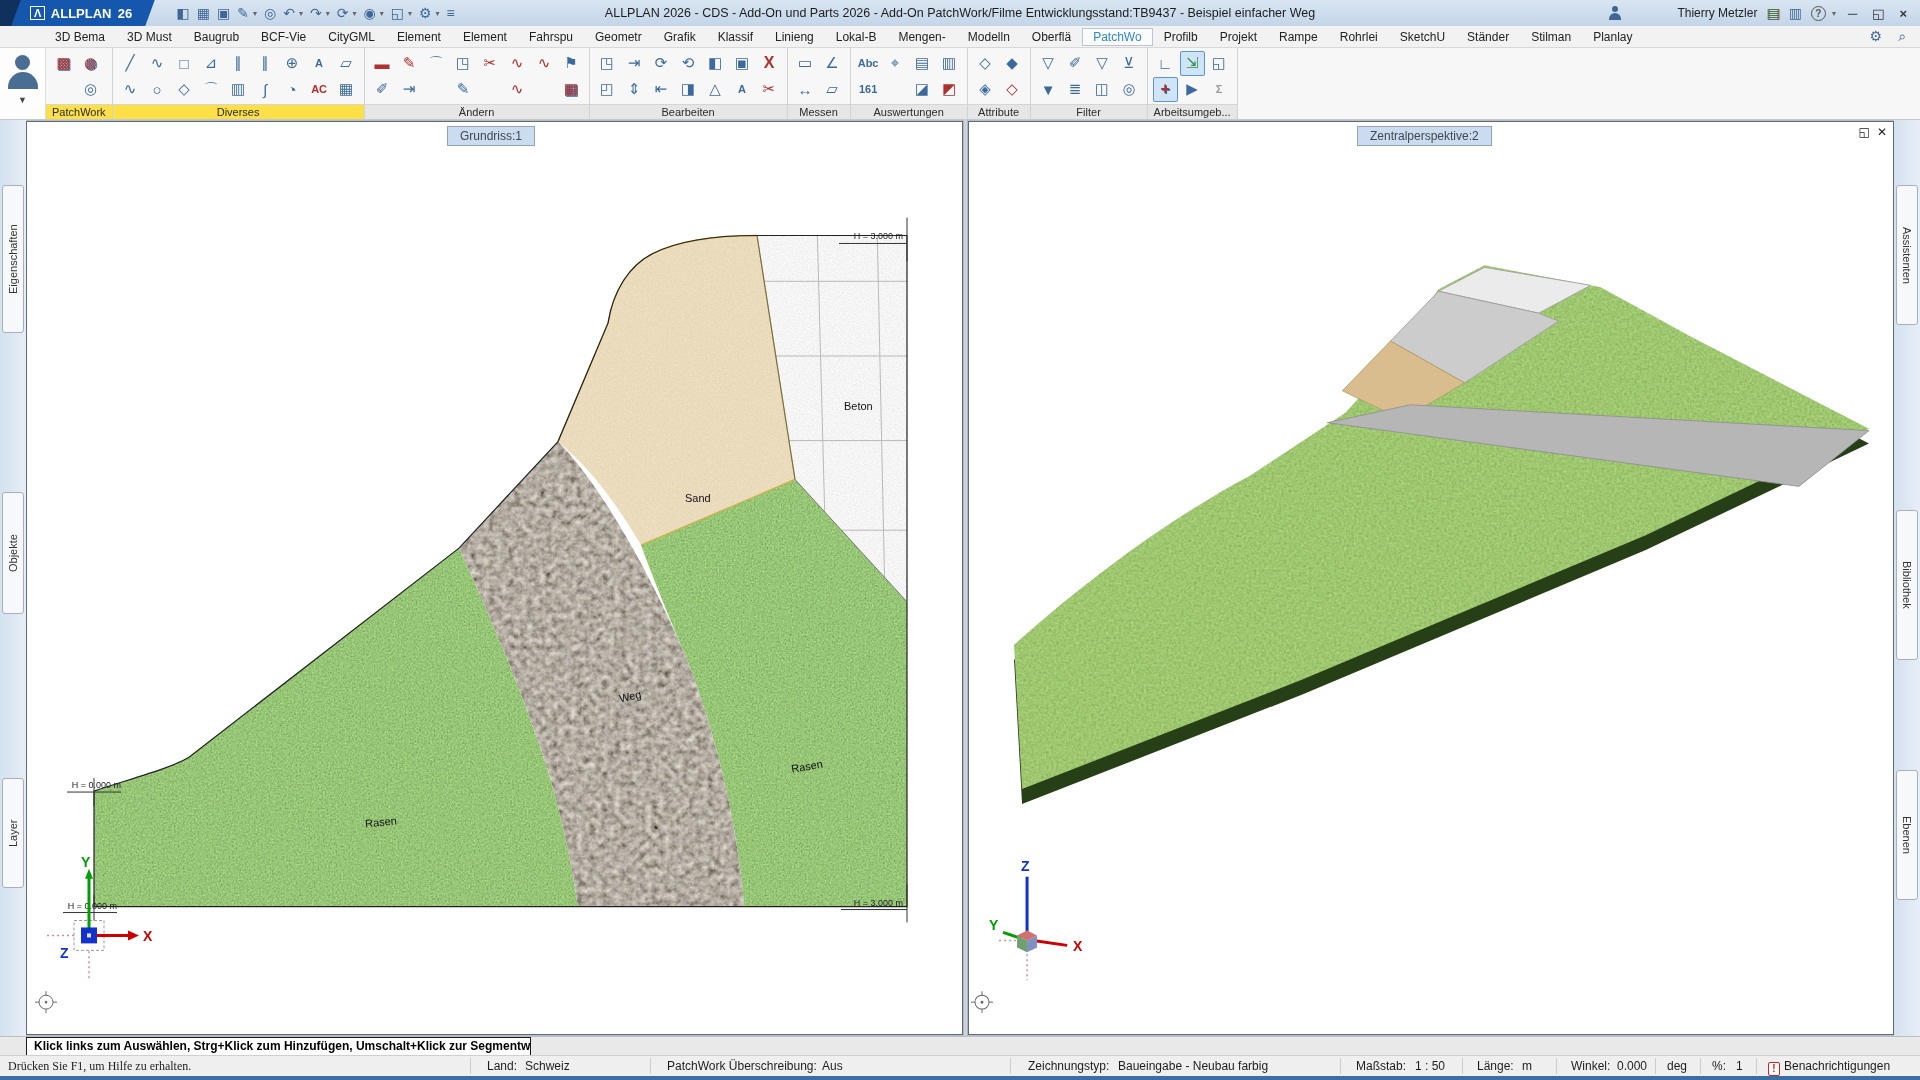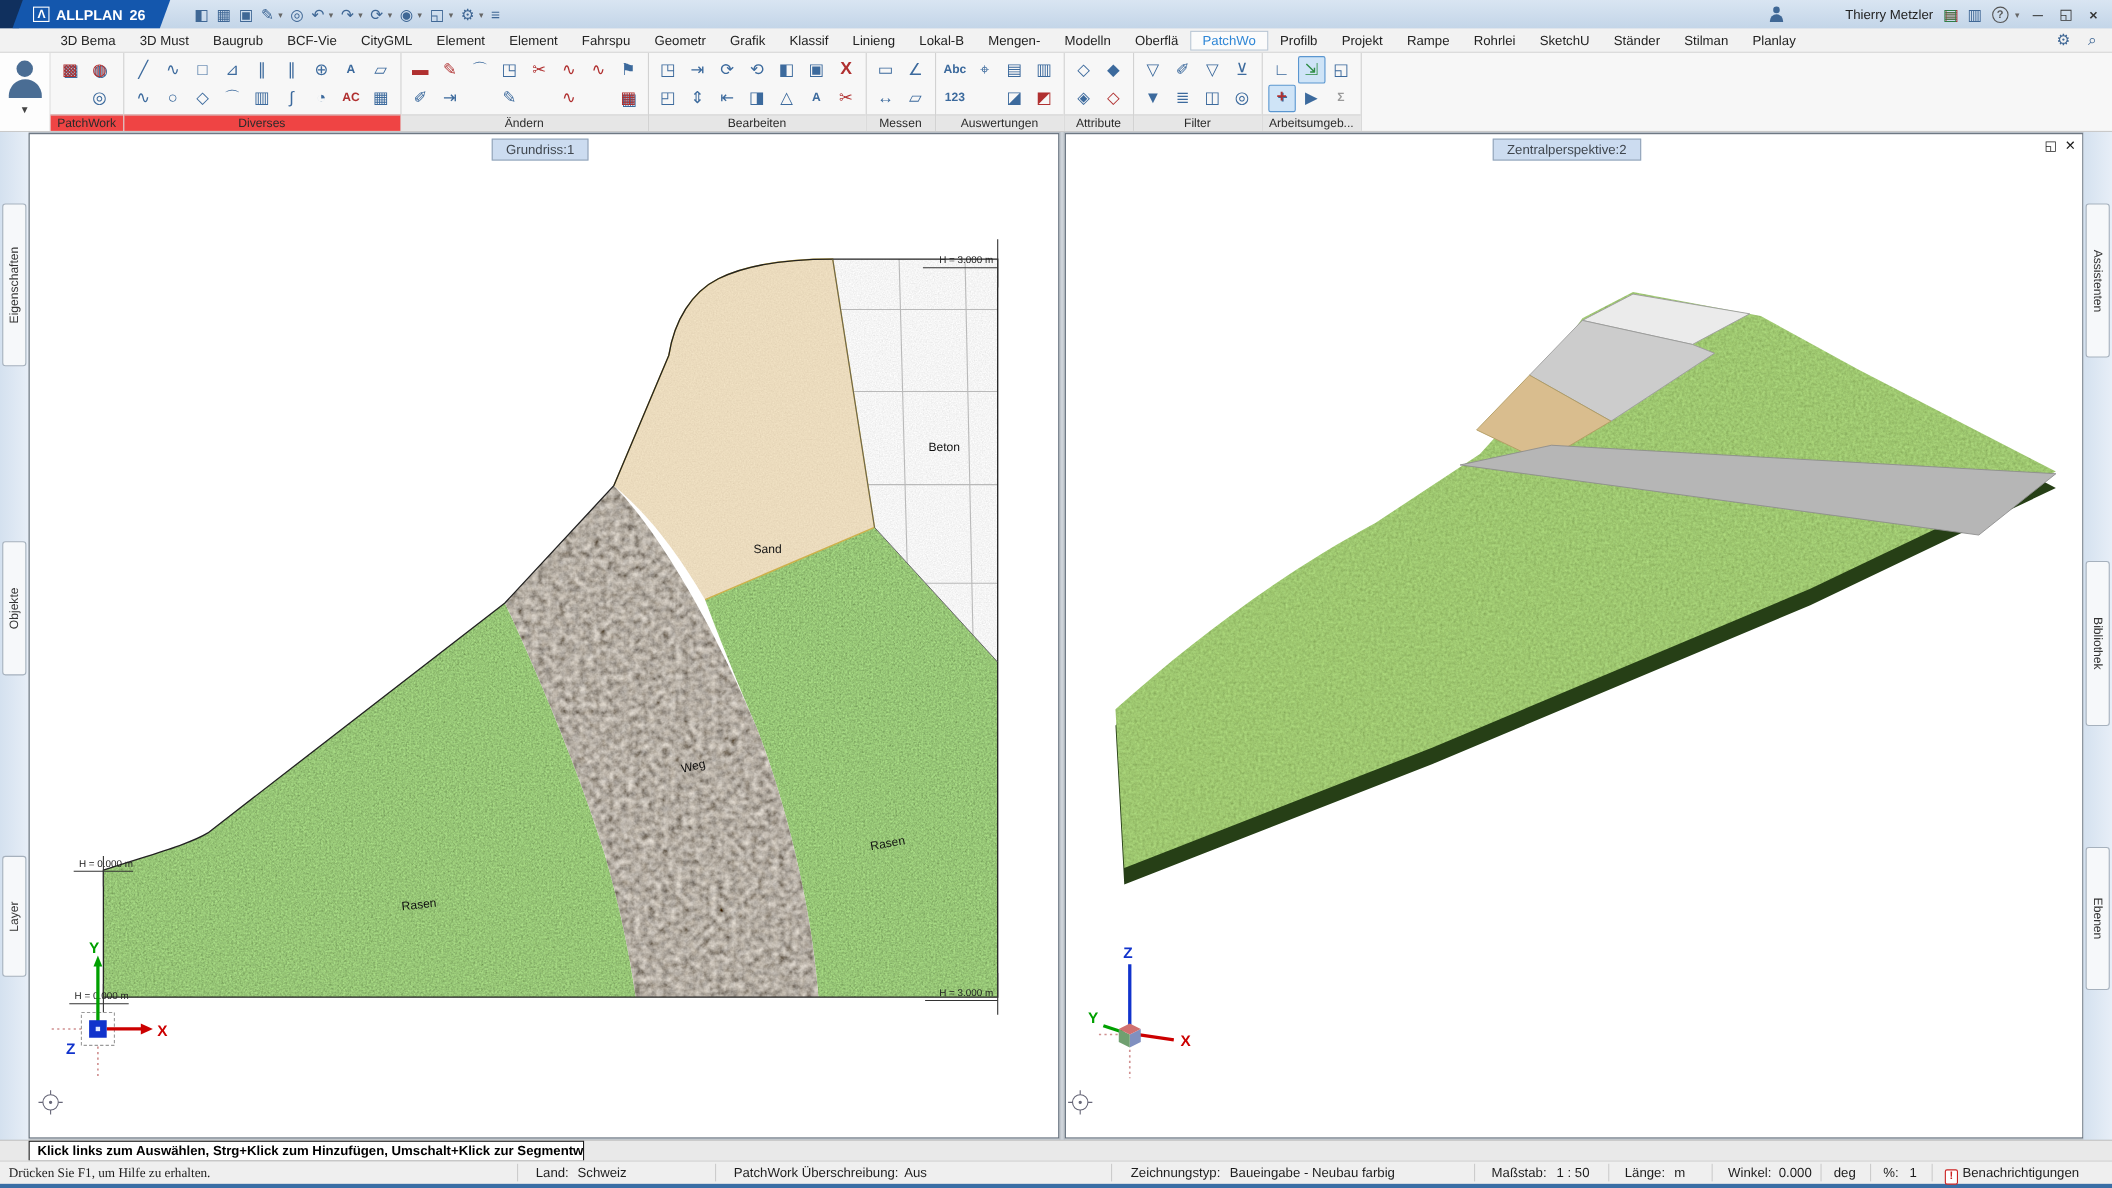--- a/index.html
+++ b/index.html
@@ -59,21 +59,21 @@
     justify-content:center; font-size:15px; border:1px solid transparent; border-radius:2px; }
   .ricon.txt { font-size:11px; font-weight:bold; }
   .ricon.bold { font-weight:bold; font-size:16px; }
   .ricon.sp { visibility:hidden; }
   .ic-b { color:#3c6a9d; } .ic-r { color:#b03030; }
   .ic-m { color:#b03030; text-shadow:1px 1px 0 #3c6a9d; }
   .ic-g { color:#2f8d46; } .ic-x { color:#9a9a9a; }
   .ricon.sel { background:#cfe4f7; border-color:#5a96d0; }
   .rlabel { height:15px; font-size:11px; line-height:15px; text-align:center;
     color:#2b2b2b; background:#e6e6e6; border-top:1px solid #d5d5d5; padding:0 6px; white-space:nowrap; }
-  .rlabel.hl { background:#ef4444; }
+  .rlabel.hl { background:#fde047; }
   .ribbon-fill { flex:1; }
 
   
   .main { flex:1; display:flex; background:#b7bec6; position:relative; }
   .sidestrip { width:26px; background:linear-gradient(90deg,#d4e1ef,#e7eef7); position:relative; flex:0 0 26px; }
   .vtab { position:absolute; left:2px; width:22px; background:#f6f8fa; border:1px solid #a6b1bd;
     border-radius:3px; display:flex; align-items:center; justify-content:center;
     font-size:11px; color:#333; writing-mode:vertical-rl; transform:rotate(180deg); }
   .sidestrip.right .vtab { transform:none; }
   .vp { position:relative; background:#fff; border:1px solid #5f6b78; margin:1px 0; }
@@ -130,20 +130,21 @@
       <span class="qi">⟳</span>
       <span class="qi-dd">▾</span>
       <span class="qi">◉</span>
       <span class="qi-dd">▾</span>
       <span class="qi">◱</span>
       <span class="qi-dd">▾</span>
       <span class="qi">⚙</span>
       <span class="qi-dd">▾</span>
       <span class="qi">≡</span>
     </div>
+  <div class="title-text">ALLPLAN 2026 - CDS - Add-On und Parts 2026 - Add-On PatchWork/Filme Entwicklungsstand:TB9437 - Beispiel einfacher Weg</div>
   <div class="tright">
     <span class="mini-avatar"></span>
     <span class="tuser">Thierry Metzler</span>
     <span class="ti multi">▤</span>
     <span class="ti">▥</span>
     <span class="help-circ">?</span>
     <span class="qi-dd">▾</span>
     <span class="winbtn">─</span>
     <span class="winbtn">◱</span>
     <span class="winbtn">×</span>
@@ -294,21 +295,21 @@
       </div>
       <div class="rgroup">
         <div class="ricons">
           <div class="rrow">
             <span class="ricon txt ic-b">Abc</span>
             <span class="ricon ic-b">⌖</span>
             <span class="ricon ic-b">▤</span>
             <span class="ricon ic-b">▥</span>
           </div>
           <div class="rrow">
-            <span class="ricon txt ic-b">123</span>
+            <span class="ricon txt ic-b">161</span>
             <span class="ricon sp"></span>
             <span class="ricon ic-b">◪</span>
             <span class="ricon ic-r">◩</span>
           </div>
         </div>
         <div class="rlabel">Auswertungen</div>
       </div>
       <div class="rgroup">
         <div class="ricons">
           <div class="rrow">

